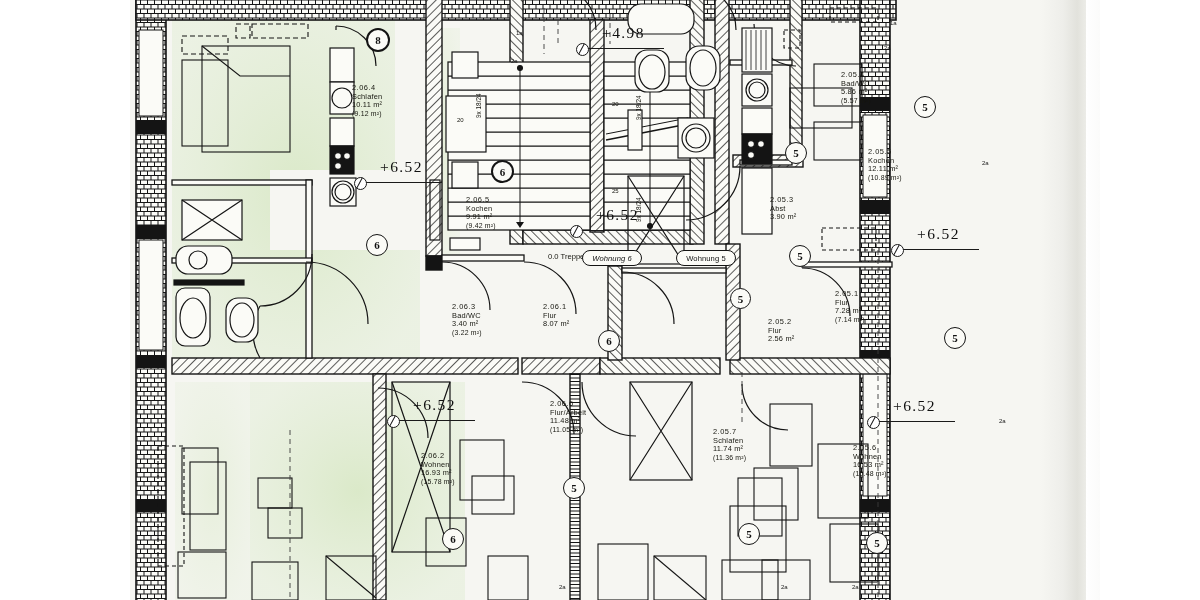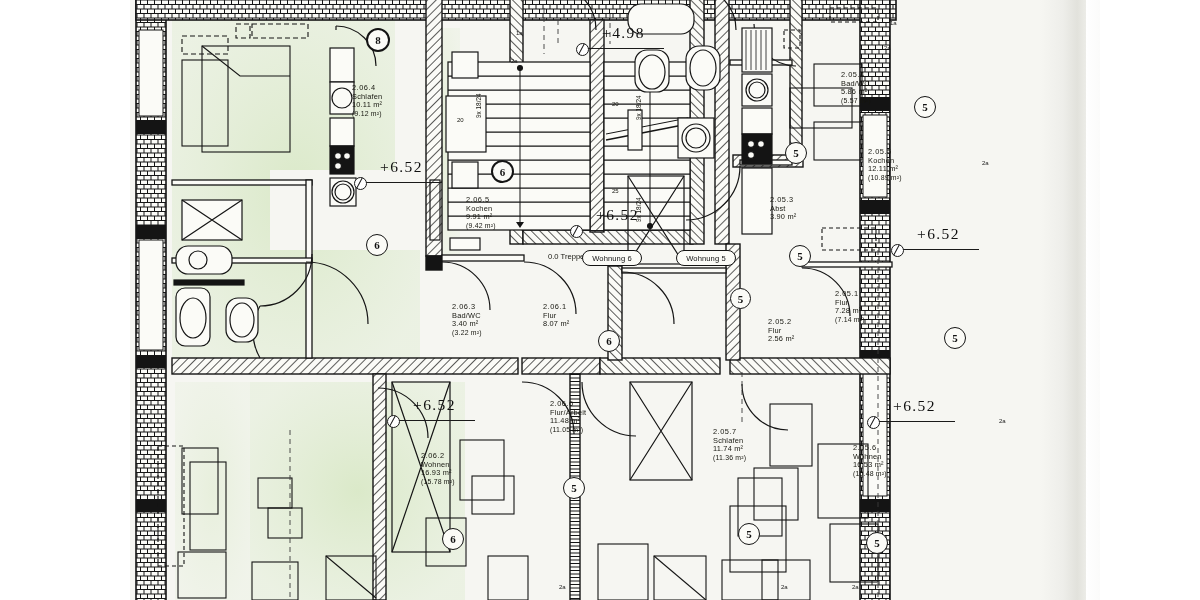--- a/index.html
+++ b/index.html
@@ -381,21 +381,21 @@
     </div>
 
     <div class="stairtxt vert" style="left:345px;top:118px;font-size:6.4px;transform:rotate(-90deg);">9x 18/24</div>
     <div class="stairtxt vert" style="left:505px;top:120px;font-size:6.4px;transform:rotate(-90deg);">9x 18/24</div>
     <div class="stairtxt vert" style="left:505px;top:222px;font-size:6.4px;transform:rotate(-90deg);">9x 18/24</div>
     <div class="stairtxt" style="left:327px;top:117px;font-size:6px;">20</div>
     <div class="stairtxt" style="left:482px;top:101px;font-size:6px;">20</div>
     <div class="stairtxt" style="left:482px;top:188px;font-size:6px;">25</div>
 
     <div id="pill-layer">
-        <div class="pill" style="left: 452px; top: 250px; width: 58px; height: 14px;">Wohnung 6</div>
+        <div class="pill" style="left: 452px; top: 250px; width: 58px; height: 14px; font-style: italic;">Wohnung 6</div>
         <div class="pill" style="left: 546px; top: 250px; width: 58px; height: 14px;">Wohnung 5</div>
       </div>
 
     <div id="marker-layer">
         <div class="marker m-bold" style="left: 236px; top: 28px; width: 20px; height: 20px;">8</div>
         <div class="marker m-bold" style="left: 361px; top: 160px; width: 19px; height: 19px;">6</div>
         <div class="marker" style="left: 236px; top: 234px; width: 20px; height: 20px;">6</div>
         <div class="marker" style="left: 468px; top: 330px; width: 20px; height: 20px;">6</div>
         <div class="marker" style="left: 312px; top: 528px; width: 20px; height: 20px;">6</div>
         <div class="marker" style="left: 784px; top: 96px; width: 20px; height: 20px;">5</div>

